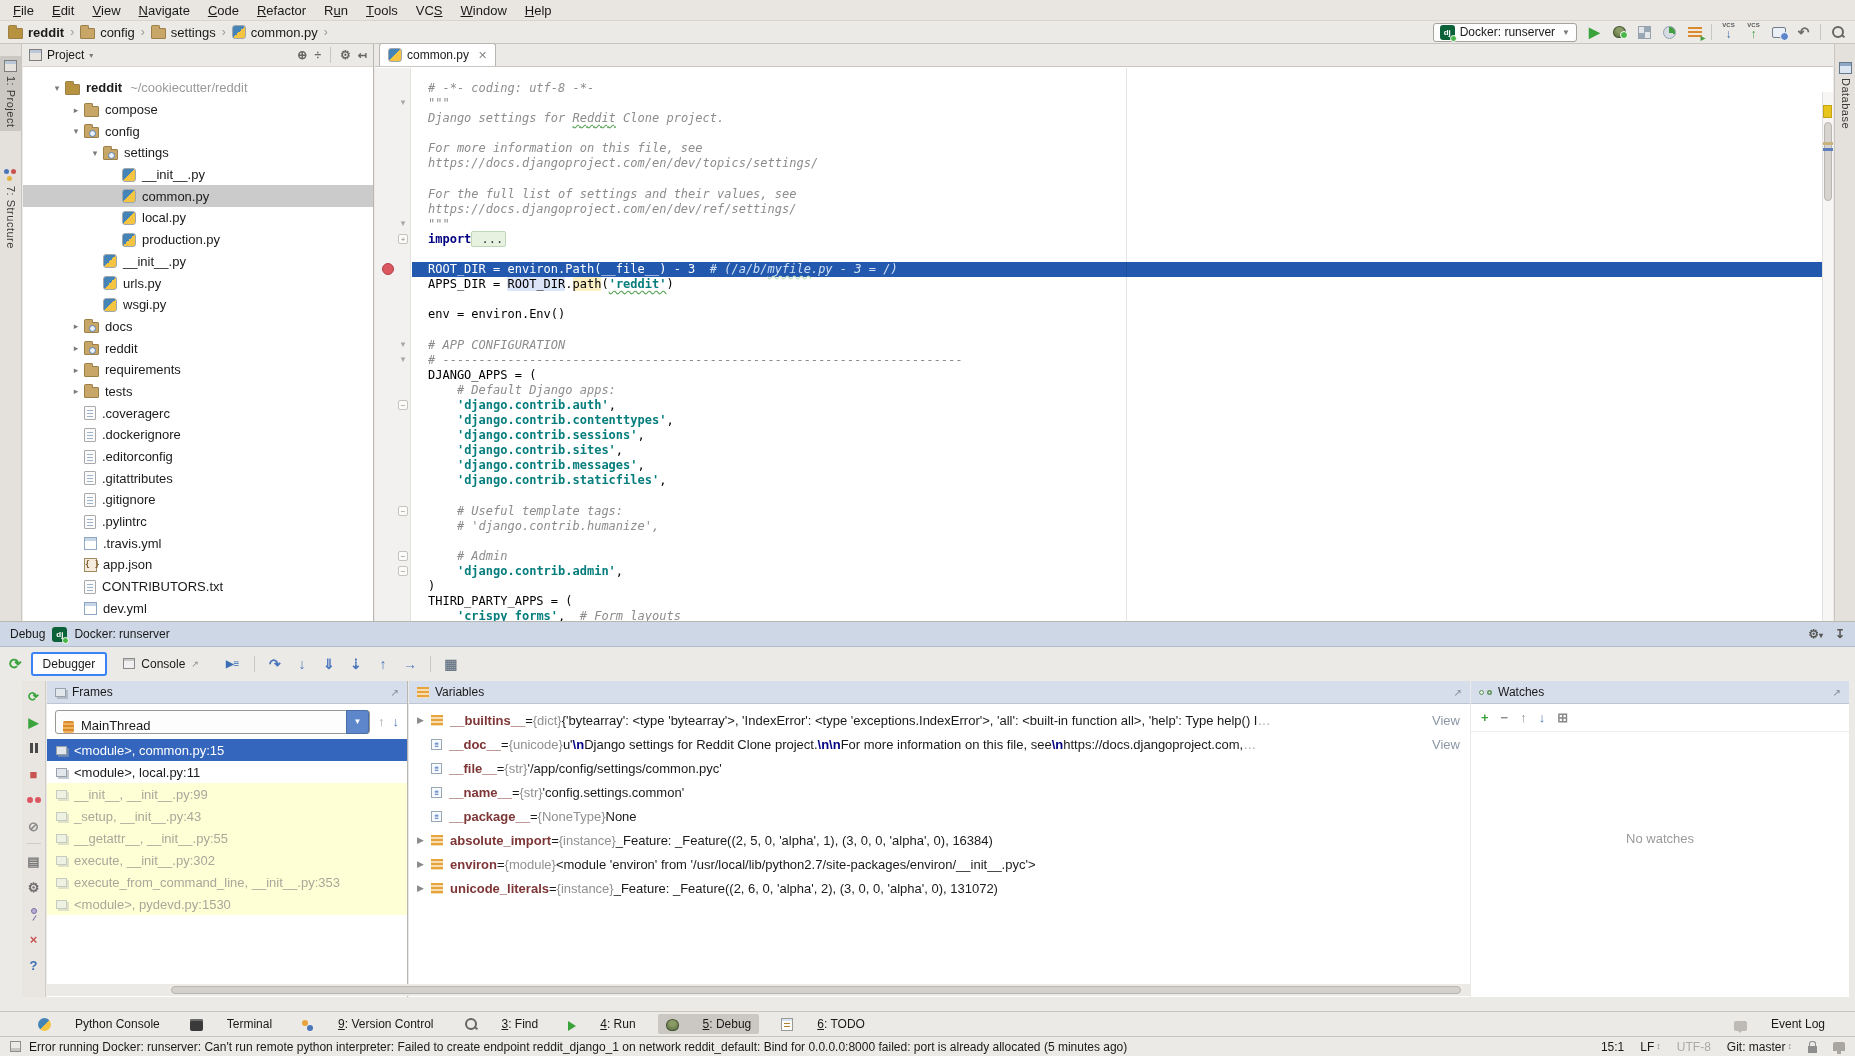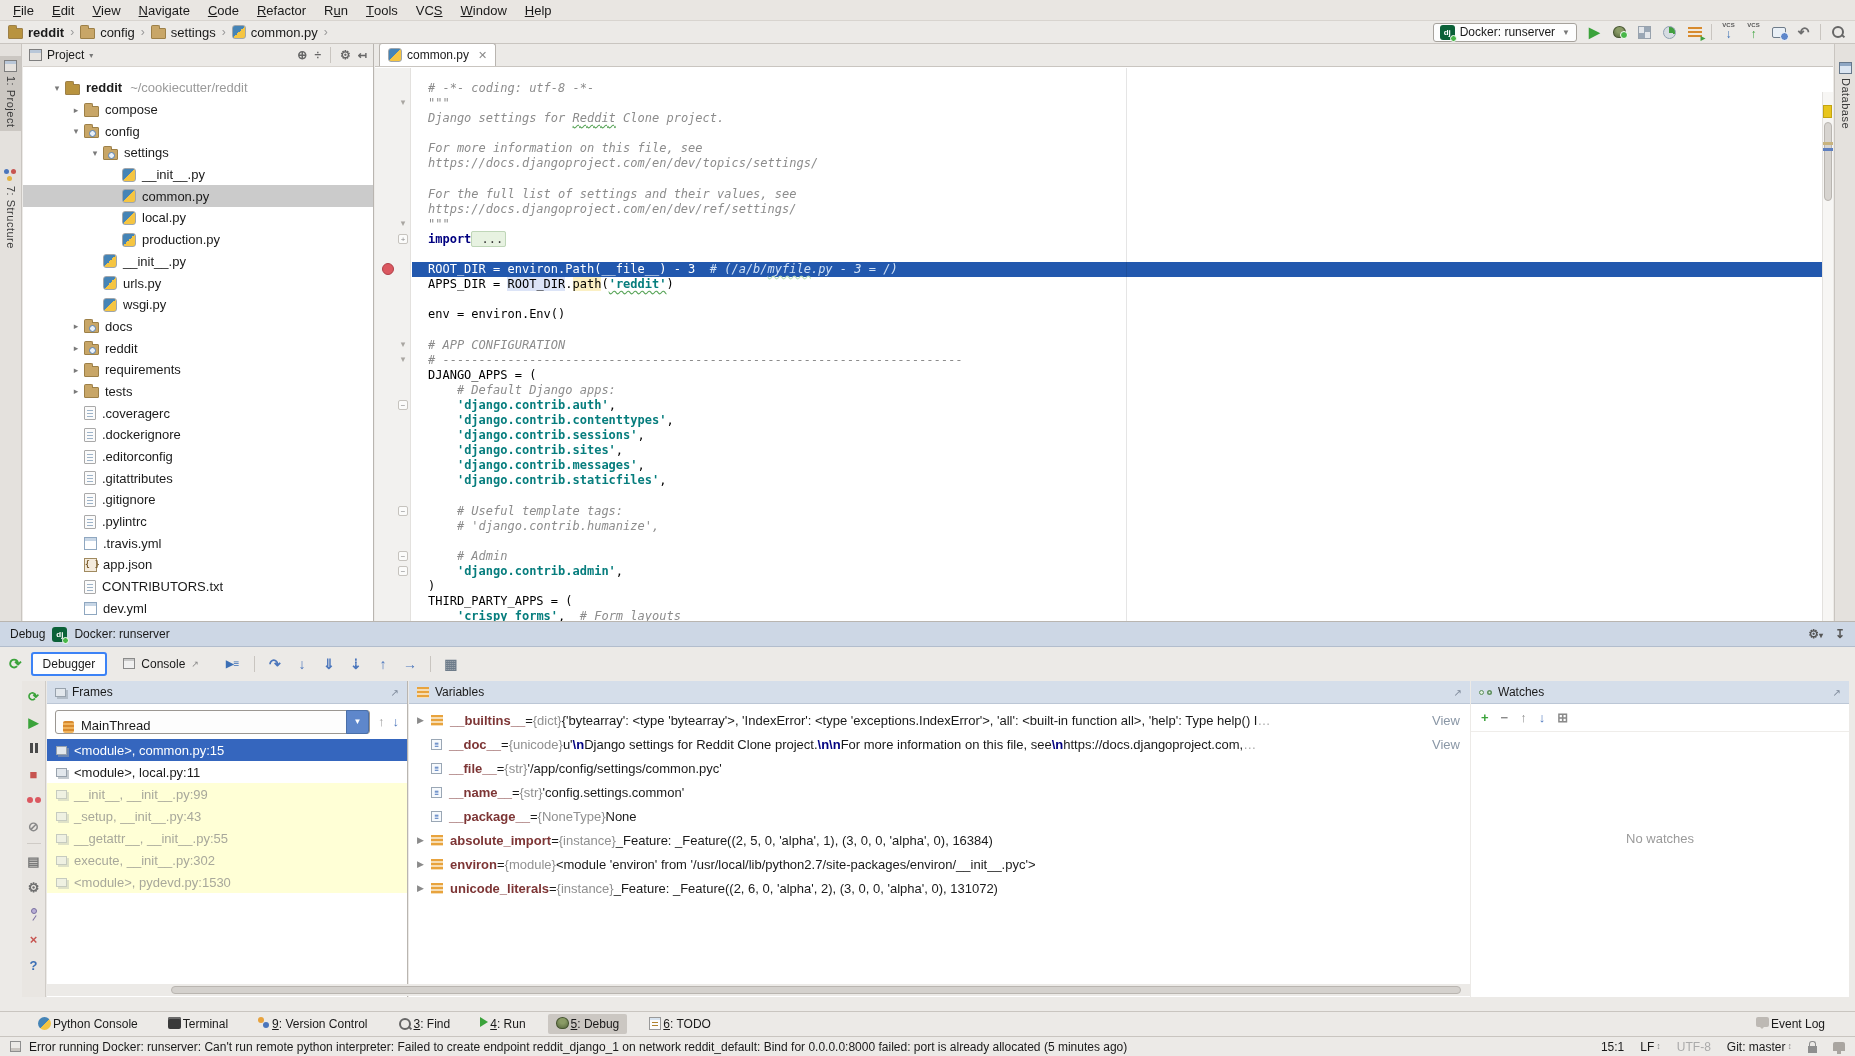--- a/index.html
+++ b/index.html
@@ -100,21 +100,21 @@
   .vtype{color:#909090}
   .vval .esc{color:#000080;font-weight:bold}
   .viewlink{position:absolute;right:10px;color:#8A97A6;background:#FFF;padding-left:4px}
   #watches{position:absolute;left:1471px;right:6px;top:0;bottom:0;background:#FFF}
   #watchbtns{height:28px;display:flex;align-items:center;gap:12px;padding-left:10px;border-bottom:1px solid #EFEDEA}
   .nowatches{position:absolute;left:0;right:0;top:150px;text-align:center;color:#9A9A9A}
   #hscroll{position:absolute;left:47px;bottom:1px;width:1423px;height:12px;background:#ECEAE7}
   #hthumb{position:absolute;left:124px;top:2px;width:1290px;height:8px;background:#D4D1CD;border:1px solid #B9B5B0;border-radius:5px}
   
   #toolwinbar{position:absolute;left:0;top:1011px;right:0;height:25px;background:#ECEAE7;border-top:1px solid #C9C5C0;display:flex;align-items:center;padding:0 8px 0 30px;font-size:12px}
-  .twtab{display:flex;align-items:flex-start;gap:2px;padding:3px 8px;margin-right:14px;border-radius:2px}
+  .twtab{display:flex;align-items:flex-end;gap:24px;padding:3px 8px;margin-right:14px;border-radius:2px}
   .twtab.active{background:#CBC7C2}
   #twright{margin-left:auto;display:flex}
   #statusbar{position:absolute;left:0;top:1036px;right:0;height:20px;background:#ECEAE7;border-top:1px solid #C9C5C0;display:flex;align-items:center;gap:8px;padding:0 10px;font-size:12px}
   #statusmsg{flex:1;white-space:nowrap;overflow:hidden}
   #statusright{display:flex;align-items:center;gap:16px}
   .sitem{display:flex;align-items:center;gap:2px}
   
   .ic{display:inline-block;vertical-align:middle;flex:none;position:relative}
   .ic-folder,.ic-folder-src,.ic-folder-bold{width:15px;height:11px;background:#C8A667;border:1px solid #9D8047;border-radius:1px;margin-top:3px}
   .ic-folder::before,.ic-folder-src::before,.ic-folder-bold::before{content:"";position:absolute;top:-4px;left:-1px;width:7px;height:3px;background:#C8A667;border:1px solid #9D8047;border-bottom:none;border-radius:2px 2px 0 0}
@@ -582,20 +582,24 @@
             <div class="frow lib">
               <span class="ic ic-frame" style="opacity: 0.55;"></span>
               <span>__getattr__, __init__.py:55</span>
             </div>
             <div class="frow lib">
               <span class="ic ic-frame" style="opacity: 0.55;"></span>
               <span>execute, __init__.py:302</span>
             </div>
             <div class="frow lib">
               <span class="ic ic-frame" style="opacity: 0.55;"></span>
+              <span>execute_from_command_line, __init__.py:353</span>
+            </div>
+            <div class="frow lib">
+              <span class="ic ic-frame" style="opacity: 0.55;"></span>
               <span>&lt;module&gt;, pydevd.py:1530</span>
             </div>
           </div>
       </div>
       <div id="vars">
         <div class="psubhead">
           <span class="ic ic-varsbars"></span>
           <span>Variables</span>
           <span class="subarrow">↗</span>
         </div>

